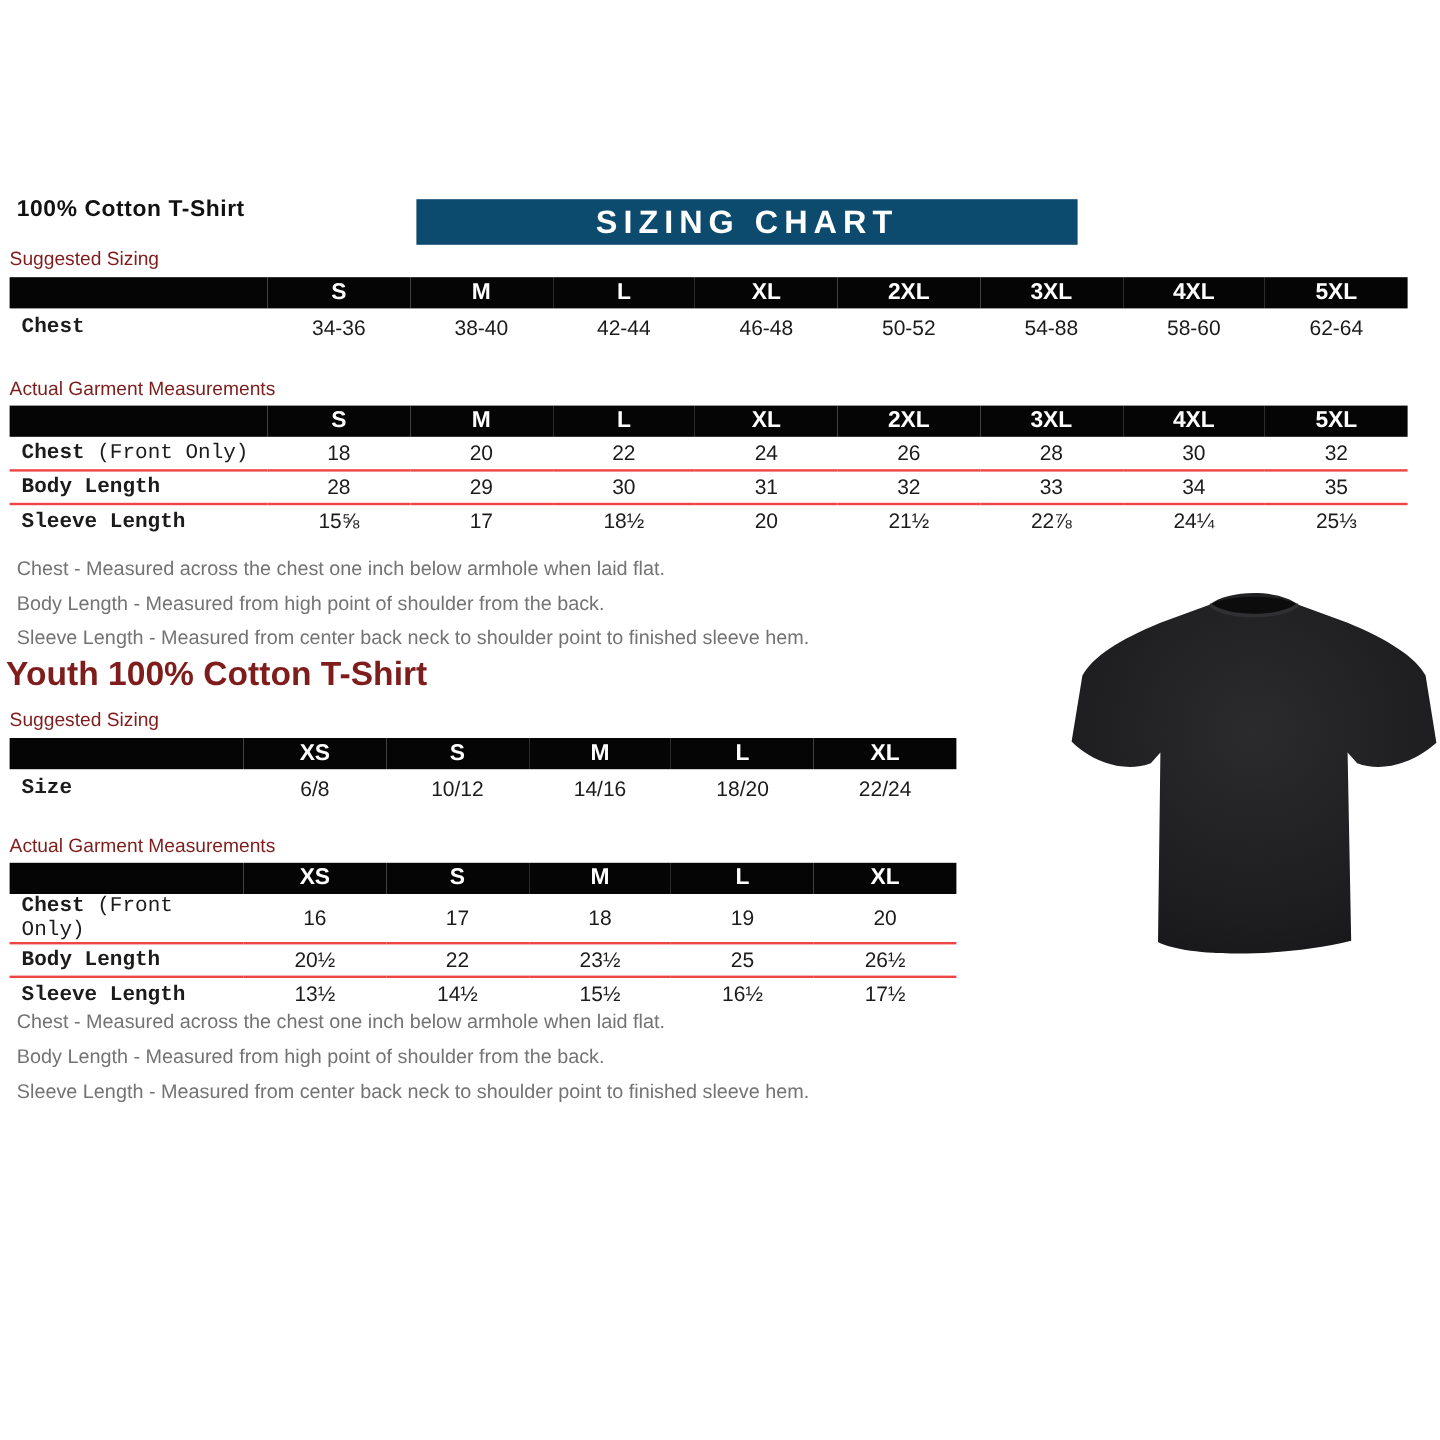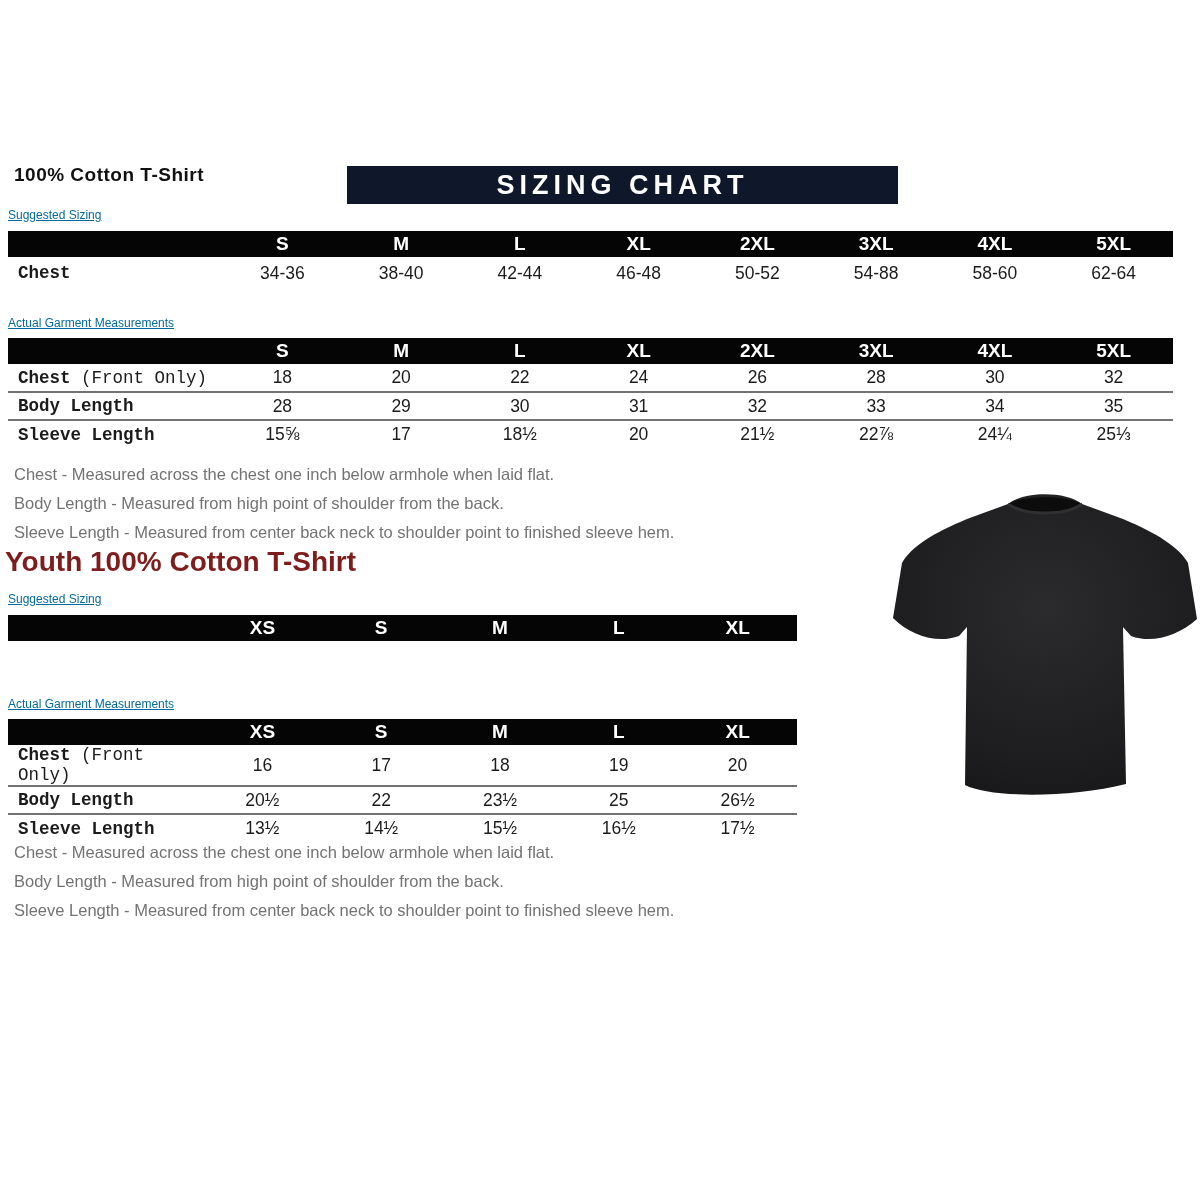--- a/index.html
+++ b/index.html
@@ -13,45 +13,45 @@
   }
   .abs { position: absolute; }
 
   .main-title {
     left: 14px; top: 164px;
     font-size: 19px; font-weight: bold; color: #111;
     letter-spacing: 0.5px;
   }
   .banner {
     left: 347px; top: 166px; width: 551px; height: 38px;
-    background: #0f172a;
+    background: #0c4a6e;
     color: #ffffff; font-weight: bold; font-size: 27px;
     letter-spacing: 5px;
     text-align: center; line-height: 38px;
   }
-  .section-label { font-size: 12px; color: #0369a1; text-decoration: underline; }
+  .section-label { font-size: 16px; color: #7f1d1d; }
   .youth-title {
     left: 5px; top: 546px;
     font-size: 28px; font-weight: bold; color: #7f1d1d;
   }
 
   table.size-table { border-collapse: collapse; table-layout: fixed; }
   table.size-table th {
     background: #050505; color: #ffffff;
     font-weight: bold; font-size: 19px;
     height: 26px; text-align: center; padding: 0;
   }
   table.size-table td {
     text-align: center; font-size: 17.5px; color: #1b1b1b;
     height: 32px; padding: 0;
   }
   table.size-table td.rowlabel { text-align: left; padding-left: 10px; font-family: Liberation Mono, monospace; }
   table.size-table td.rowlabel b { font-weight: bold; }
   table.actual td { height: 28px; }
-  table.actual tr.data + tr.data td { border-top: 2px solid #737373; }
+  table.actual tr.data + tr.data td { border-top: 2px solid #ef4444; }
 
   .notes { left: 14px; line-height: 29px; font-size: 16.5px; color: #737373; }
 
   .tshirt-wrap { left: 890px; top: 486px; width: 310px; height: 322px; }
 </style>
 </head>
 <body>
 
 <div class="abs main-title">100% Cotton T-Shirt</div>
 <div class="abs banner">SIZING CHART</div>
@@ -178,20 +178,28 @@
       <col>
     </colgroup>
   <tbody>
       <tr>
     <th></th>
     <th>XS</th>
     <th>S</th>
     <th>M</th>
     <th>L</th>
     <th>XL</th>
+  </tr>
+  <tr class="data">
+    <td class="rowlabel"><b>Size</b></td>
+    <td>6/8</td>
+    <td>10/12</td>
+    <td>14/16</td>
+    <td>18/20</td>
+    <td>22/24</td>
   </tr>
 </tbody>
   </table>
 
 <div class="abs section-label" style="left:8px; top:697px;">Actual Garment Measurements</div>
 
 <table class="abs size-table actual" style="left:8px; top:719px; width:789px;">
   <colgroup>
       <col style="width:195px">
       <col>

